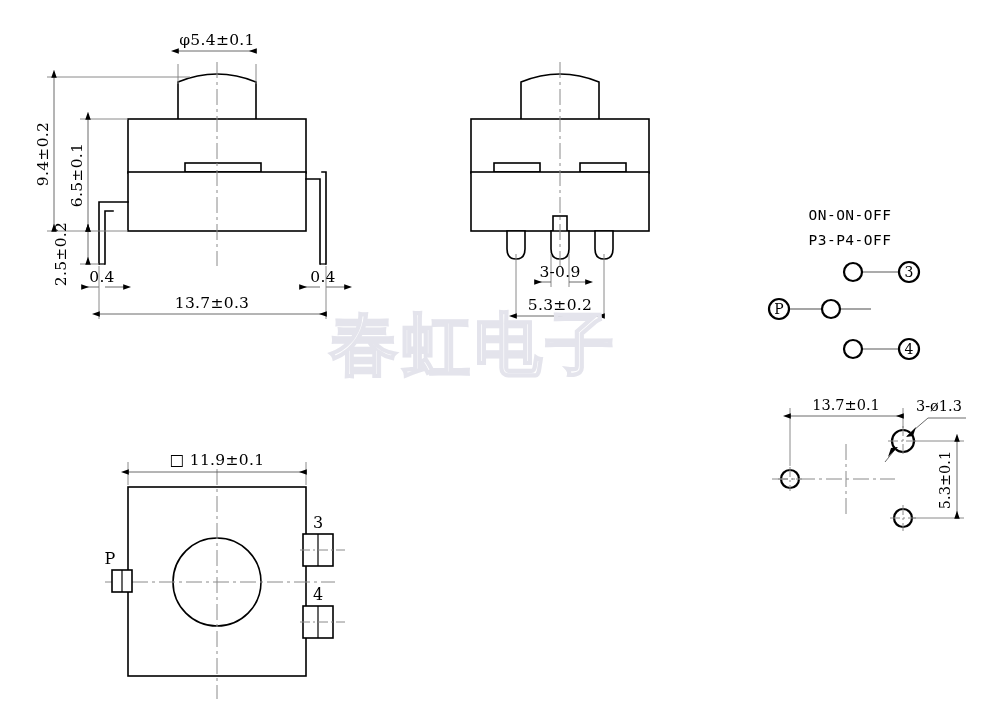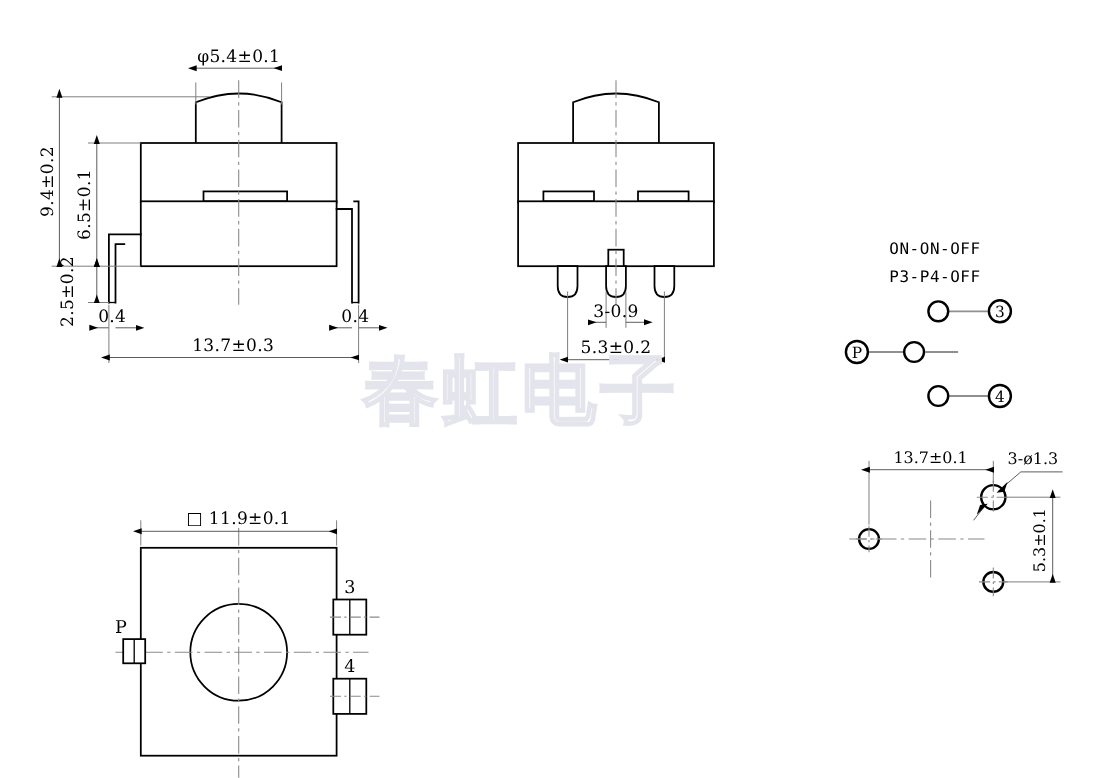--- a/index.html
+++ b/index.html
@@ -9,21 +9,21 @@
   }
   body {
     width: 1000px;
     height: 707px;
     position: relative;
     overflow: hidden;
     font-family: "DejaVu Sans", sans-serif;
   }
   #drawing-root {
     position: absolute;
-    left: 0; top: 15px;
+    left: 0; top: 4px;
     width: 1000px;
     height: 541px;
   }
   svg.sheet {
     display: block;
     width: 1000px;
     height: 707px;
   }
   .solid {
     fill: none;

